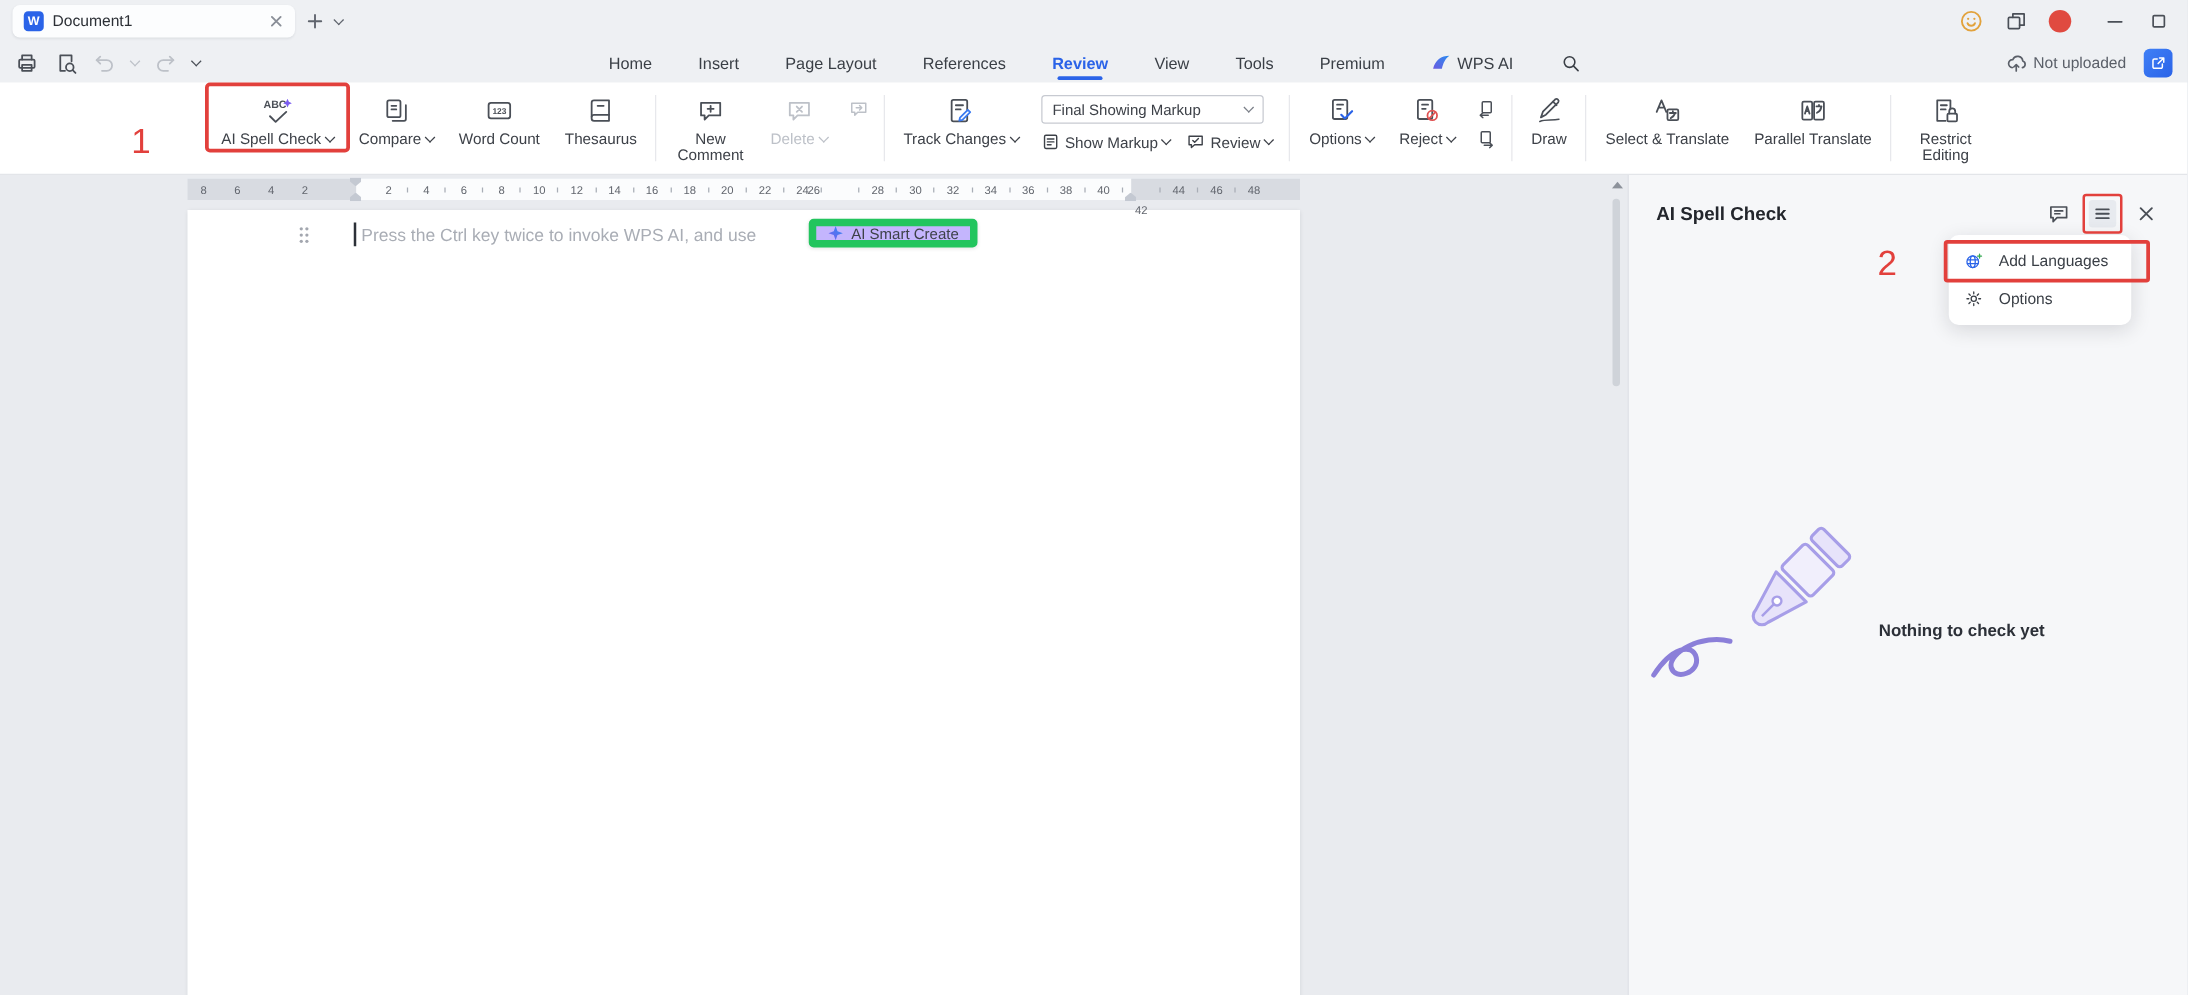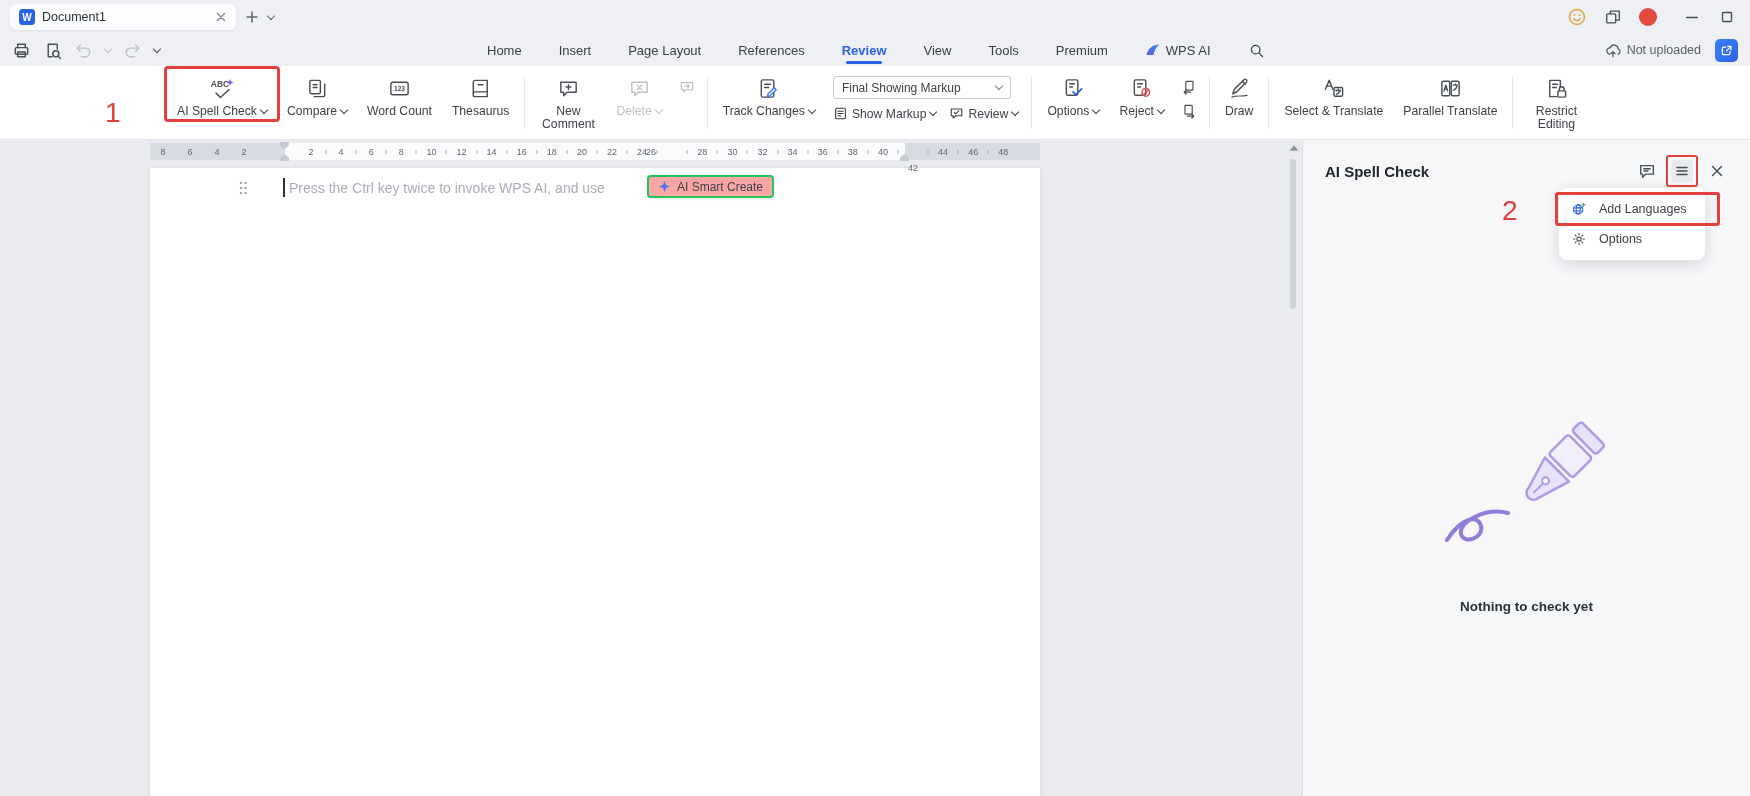--- a/index.html
+++ b/index.html
@@ -70,37 +70,37 @@
   .ind{position:absolute;z-index:3;background:#c4c9d2;}
   .ind.first{left:130px;top:-1px;width:9px;height:7px;clip-path:polygon(0 0,100% 0,100% 45%,50% 100%,0 45%);}
   .ind.hang{left:130px;bottom:-1px;width:9px;height:7px;clip-path:polygon(50% 0,100% 55%,100% 100%,0 100%,0 55%);}
   .ind.rightm{left:750px;bottom:-1px;width:9px;height:7px;clip-path:polygon(50% 0,100% 55%,100% 100%,0 100%,0 55%);}
 
   
   .page{position:absolute;left:150px;top:28px;width:890px;height:640px;background:#fff;box-shadow:0 1px 4px rgba(20,24,34,.12);}
   .draghandle{position:absolute;left:88px;top:12px;}
   .caret{position:absolute;left:133px;top:10px;width:1.5px;height:19px;background:#2c3038;}
   .ph{position:absolute;left:139px;top:12px;font-size:14px;color:#a9adb5;white-space:nowrap;}
-  .chip{position:absolute;left:497px;top:7px;display:flex;align-items:center;gap:6px;height:23px;padding:0 9px;border:2px solid #22c55e;border-radius:4px;background:#fca5a5;box-shadow:0 1px 3px rgba(20,24,34,.10);font-size:12px;color:#3d4148;white-space:nowrap;}
+  .chip{position:absolute;left:497px;top:7px;display:flex;align-items:center;gap:6px;height:23px;padding:0 9px;border:6px solid #22c55e;border-radius:4px;background:#c4b5fd;box-shadow:0 1px 3px rgba(20,24,34,.10);font-size:12px;color:#3d4148;white-space:nowrap;}
 
   
   .v-scroll{position:absolute;right:3px;top:5px;bottom:0;width:11px;}
   .scroll-up{position:absolute;top:0;left:50%;transform:translateX(-50%);}
   .scroll-thumb{position:absolute;top:14px;left:2px;width:6px;height:150px;border-radius:3px;background:#cfd3d9;}
 
   
   .panel{width:448px;flex:0 0 auto;border-left:1px solid #dcdee3;background:#f6f7f9;position:relative;}
   .panel-head{display:flex;align-items:center;padding:20px 22px 0;}
   .panel-title{font-size:15px;font-weight:700;color:#23262c;}
   .panel-icons{margin-left:auto;display:flex;align-items:center;gap:13px;color:#4a4f57;}
   .pibtn{width:22px;height:22px;display:flex;align-items:center;justify-content:center;border-radius:3px;position:relative;}
   .pibtn.hb{background:#e7eaef;}
   .popup{position:absolute;left:256px;top:48px;width:146px;background:#fff;border-radius:8px;box-shadow:0 4px 16px rgba(20,24,34,.14);padding:6px 0;z-index:5;}
   .popup-item{position:relative;display:flex;align-items:center;gap:12px;height:30px;padding:0 12px;font-size:12.5px;color:#3a3f46;white-space:nowrap;}
-  .empty{position:absolute;left:0;right:0;top:268px;display:flex;flex-direction:column;align-items:center;text-align:center;}
+  .empty{position:absolute;left:0;right:0;top:268px;display:flex;flex-direction:row;align-items:center;text-align:center;}
   .empty-title{margin-top:22px;font-size:13.5px;font-weight:700;color:#2c3038;}
   .empty-desc{margin-top:9px;width:266px;font-size:12.5px;line-height:17px;color:#5f6368;}
 </style>
 </head>
 <body>
 
 <div class="app">
 
   <div class="tabbar">
     <div class="doc-tab">

